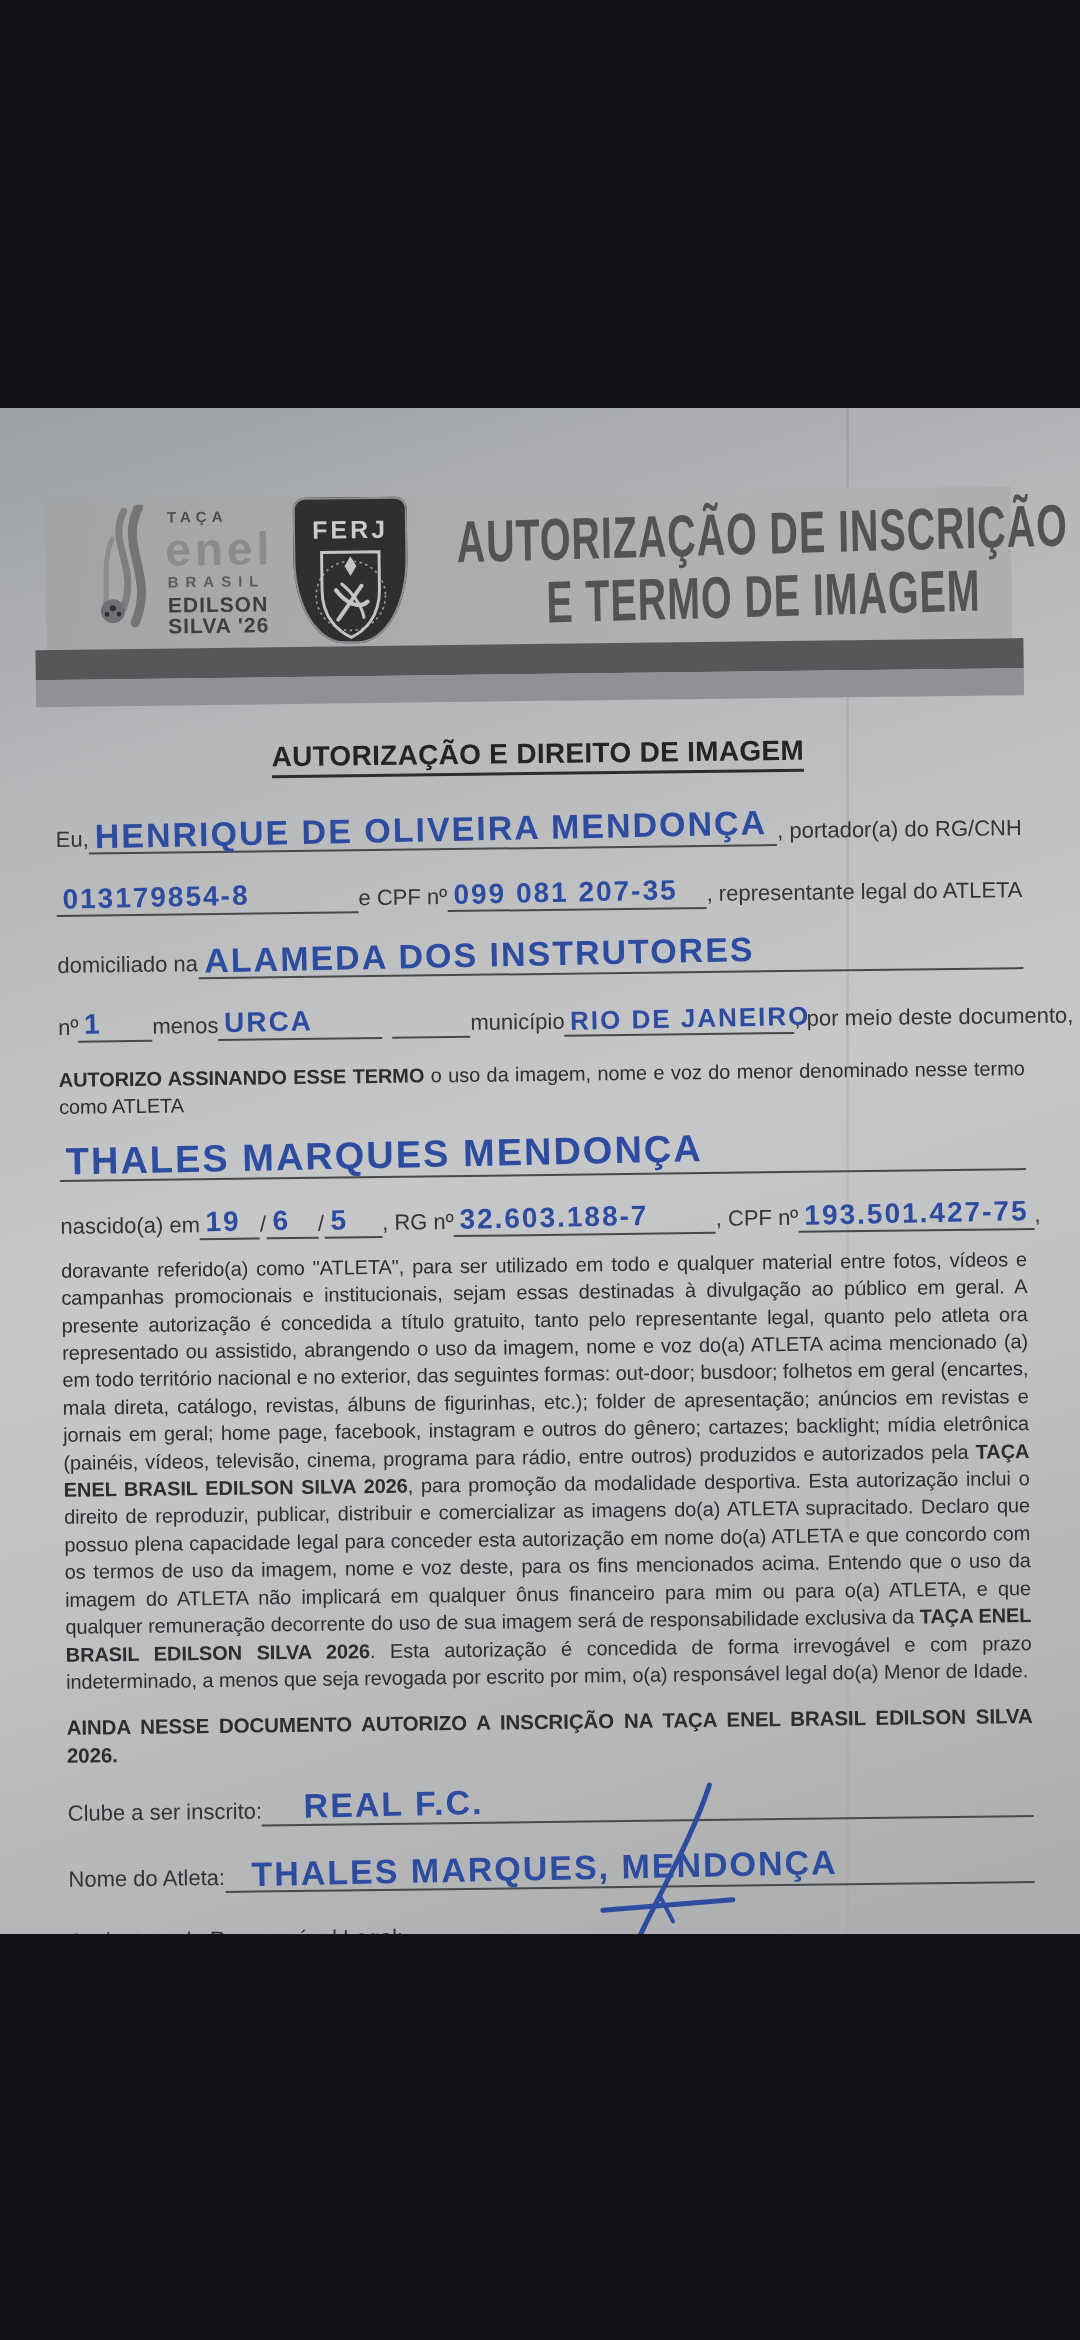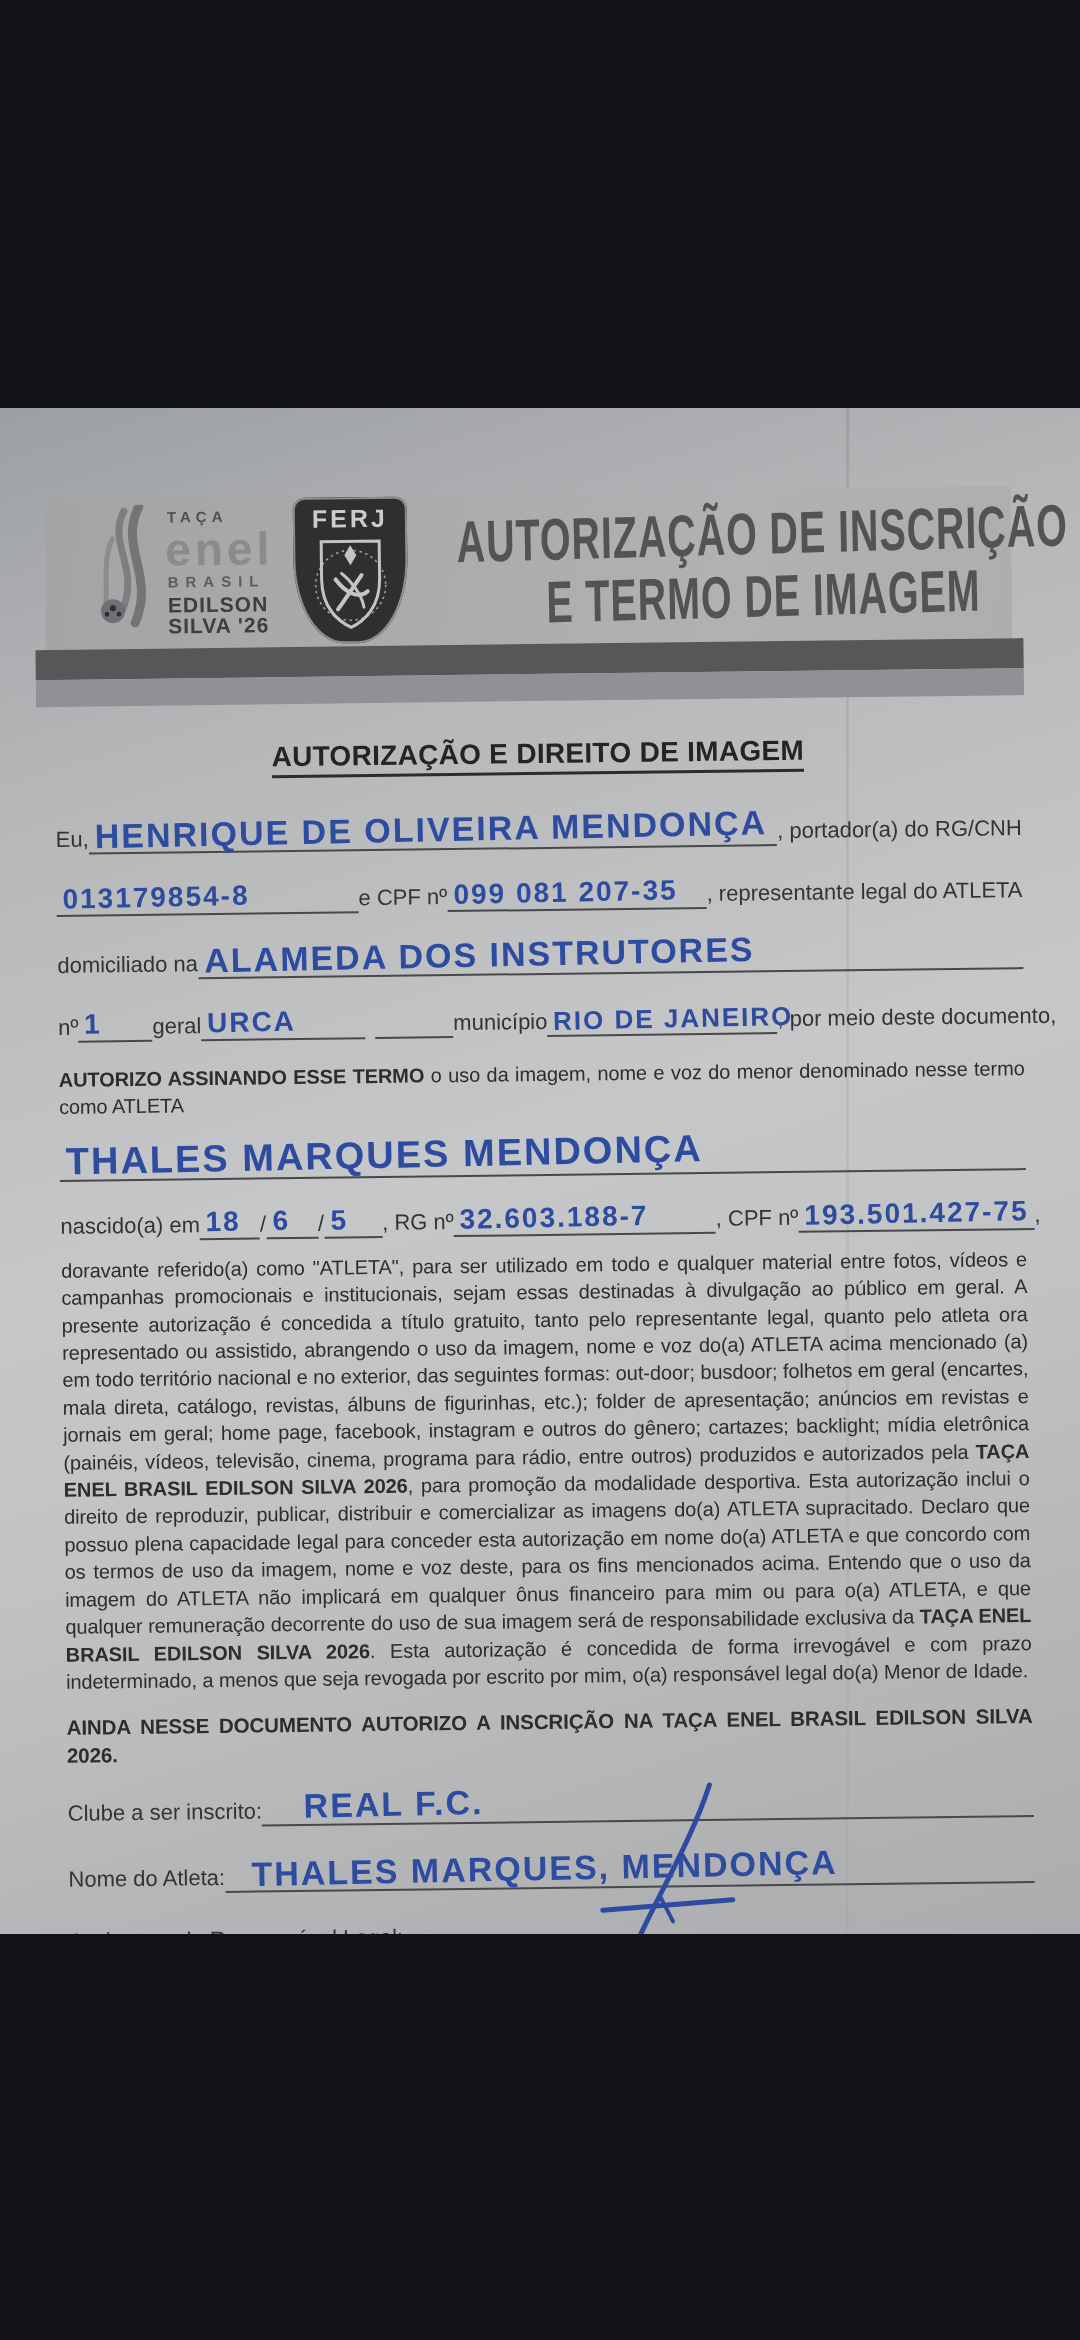--- a/index.html
+++ b/index.html
@@ -38,21 +38,21 @@
   .enel-edilson{font-size:21px;font-weight:800;color:#3d3e40;letter-spacing:1px;margin-top:5px;}
   .enel-silva{font-size:21px;font-weight:800;color:#3d3e40;letter-spacing:1px;}
 
   .logo-ferj{
     width:114px;height:146px;flex:none;margin-left:20px;
     background:#2e2f31;
     border-radius:12px 12px 50px 50px / 12px 12px 84px 84px;
     display:flex;flex-direction:column;align-items:center;
     box-shadow:0 0 0 2px #8e8f91 inset;
   }
-  .ferj-word{color:#cbccce;font-weight:800;font-size:25px;letter-spacing:3px;margin-top:7px;}
+  .ferj-word{color:#cbccce;font-weight:800;font-size:25px;letter-spacing:3px;margin-top:18px;}
 
   .banner-title{
     flex:1;text-align:center;color:#525355;font-weight:bold;
     transform:scale(.86,1.28) rotate(-0.6deg);
     font-size:46px;line-height:1.06;letter-spacing:1px;white-space:nowrap;
   }
 
   
   .content{position:absolute;top:330px;left:58px;width:966px;color:#2e2f31;}
   .section-title{text-align:center;}
@@ -154,21 +154,21 @@
         <span class="fill">
           <span class="hw big">ALAMEDA DOS INSTRUTORES</span>
         </span>
       </div>
 
       <div class="row m-t26">
         <span class="lbl">nº</span>
         <span class="fill fixed" style="width:62px">
           <span class="hw">1</span>
         </span>
-        <span class="lbl">geral</span>
+        <span class="lbl">menos</span>
         <span class="fill fixed" style="width:152px">
           <span class="hw">URCA</span>
         </span>
         <span class="fill fixed" style="width:66px;margin-left:10px"></span>
         <span class="lbl">município</span>
         <span class="fill fixed" style="width:218px">
           <span class="hw" style="font-size:26px">RIO DE JANEIRO</span>
         </span>
         <span class="lbl">, por meio deste documento,</span>
       </div>
@@ -179,21 +179,21 @@
 
       <div class="row m-t12">
         <span class="fill" style="min-height:46px">
           <span class="hw big" style="font-size:38px">THALES MARQUES MENDONÇA</span>
         </span>
       </div>
 
       <div class="row m-t24">
         <span class="lbl">nascido(a) em</span>
         <span class="fill fixed" style="width:48px">
-          <span class="hw">18</span>
+          <span class="hw">19</span>
         </span>
         <span class="lbl">/</span>
         <span class="fill fixed" style="width:40px">
           <span class="hw">6</span>
         </span>
         <span class="lbl">/</span>
         <span class="fill fixed" style="width:46px">
           <span class="hw">5</span>
         </span>
         <span class="lbl">, RG nº</span>

